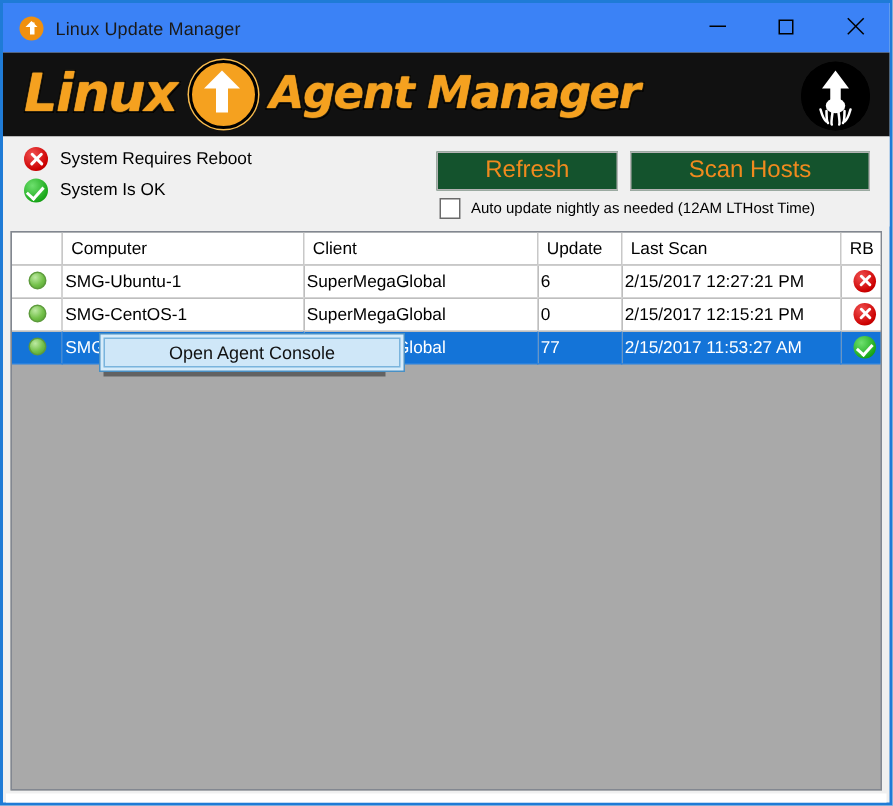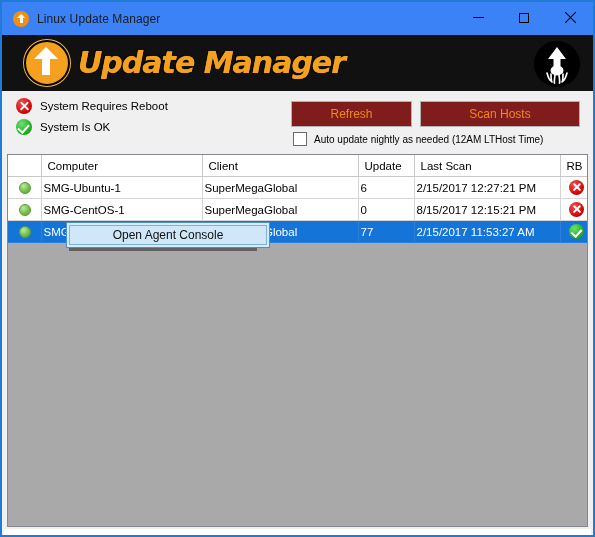--- a/index.html
+++ b/index.html
@@ -98,22 +98,22 @@
   .badge.ok{background:radial-gradient(circle at 35% 30%, #6ee06e 0%, #1aa81a 70%, #0b7a0b 100%);}
   .badge .x1,.badge .x2{position:absolute;left:2.5px;top:7px;width:11px;height:2.4px;background:#fff;border-radius:1px;}
   .badge .x1{transform:rotate(45deg);}
   .badge .x2{transform:rotate(-45deg);}
   .badge .chk{
     position:absolute;left:4px;top:3px;width:5px;height:9px;border:solid #fff;
     border-width:0 2.4px 2.4px 0;transform:rotate(42deg);
   }
   .btn{
     position:absolute;box-sizing:border-box;
-    background:#7f1d1d;border:1px solid #b4b4b4;
-    color:#f08a1e;font-size:12px;
+    background:#14532d;border:1px solid #b4b4b4;
+    color:#f08a1e;font-size:16px;
     display:flex;align-items:center;justify-content:center;
   }
   .chk-row{position:absolute;display:flex;align-items:center;}
   .chk-box{
     width:14px;height:14px;box-sizing:border-box;
     border:1px solid #6b6b6b;background:#fff;flex:0 0 14px;
   }
   .chk-label{font-size:10px;color:#000;margin-left:7px;white-space:nowrap;}
 
   
@@ -185,25 +185,26 @@
         <span class="glyph-max"></span>
       </div>
       <div class="win-btn">
         <span class="glyph-close"></span>
       </div>
     </div>
   </div>
 
   <div class="banner">
     <div class="banner-title">
+      <span class="logo-word">Linux</span>
       <span class="circle-arrow">
         <span class="shaft"></span>
           <span class="head"></span>
       </span>
-      <span class="logo-word second">Update Manager</span>
+      <span class="logo-word second">Agent Manager</span>
     </div>
     <div class="squid">
       <svg width="46" height="46" viewBox="0 0 46 46" aria-hidden="true">
         <circle cx="23" cy="23" r="23" fill="#000"></circle>
         <polygon points="23,6 32,18 26.5,18 26.5,27 19.5,27 19.5,18 14,18" fill="#fff"></polygon>
         <ellipse cx="23" cy="29.5" rx="6.5" ry="5" fill="#fff"></ellipse>
         <path d="M13 32 q2 7 4 8 M17 33 q0 7 1 8 M21 34 q-1 7 -0.5 8 M25 34 q1 7 0.5 8 M29 33 q0 7 -1 8 M33 32 q-2 7 -4 8" stroke="#fff" stroke-width="1.7" fill="none" stroke-linecap="round"></path>
       </svg>
     </div>
   </div>
@@ -259,21 +260,21 @@
           <td>SuperMegaGlobal</td>
           <td>6</td>
           <td>2/15/2017 12:27:21 PM</td>
           <td class="c-rb"><span class="rb-ico err"><span class="x1"></span><span class="x2"></span></span></td>
         </tr>
         <tr>
           <td class="c-dot"><span class="dot"></span></td>
           <td>SMG-CentOS-1</td>
           <td>SuperMegaGlobal</td>
           <td>0</td>
-          <td>8/15/2017 12:15:21 PM</td>
+          <td>2/15/2017 12:15:21 PM</td>
           <td class="c-rb"><span class="rb-ico err"><span class="x1"></span><span class="x2"></span></span></td>
         </tr>
         <tr class="selected">
           <td class="c-dot"><span class="dot"></span></td>
           <td>SMG-Mint-1</td>
           <td>SuperMegaGlobal</td>
           <td>77</td>
           <td>2/15/2017 11:53:27 AM</td>
           <td class="c-rb"><span class="rb-ico ok"><span class="chk"></span></span></td>
         </tr>

